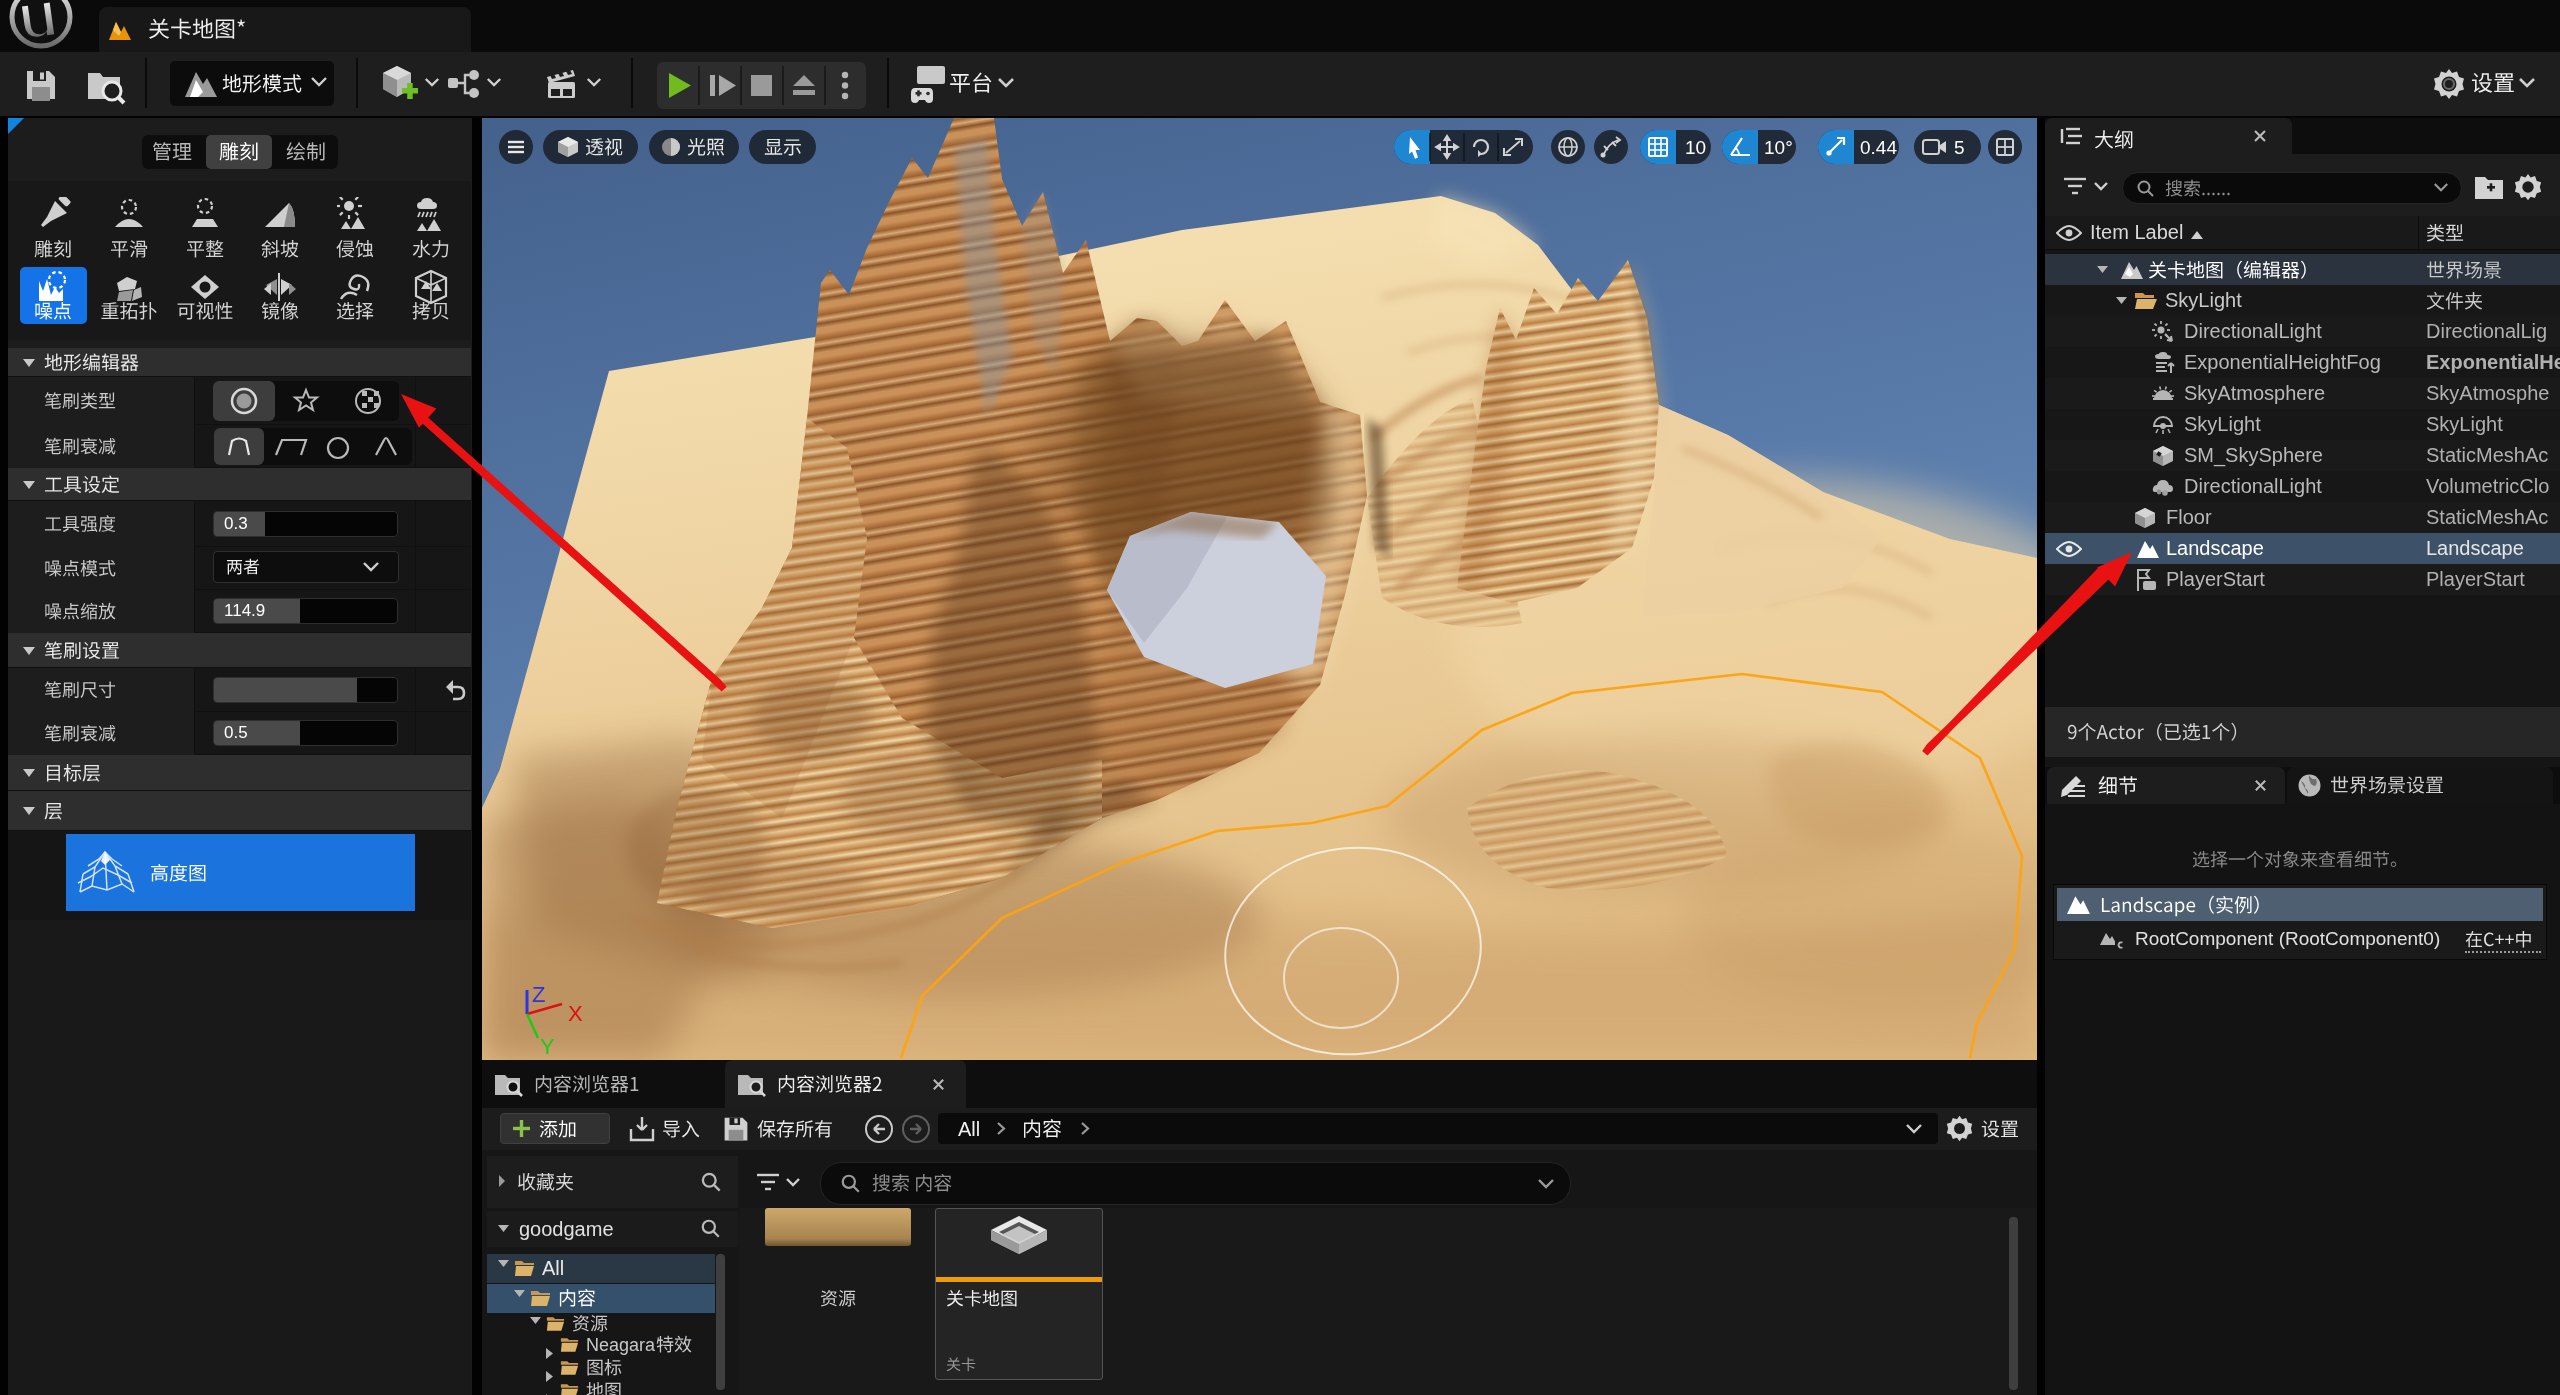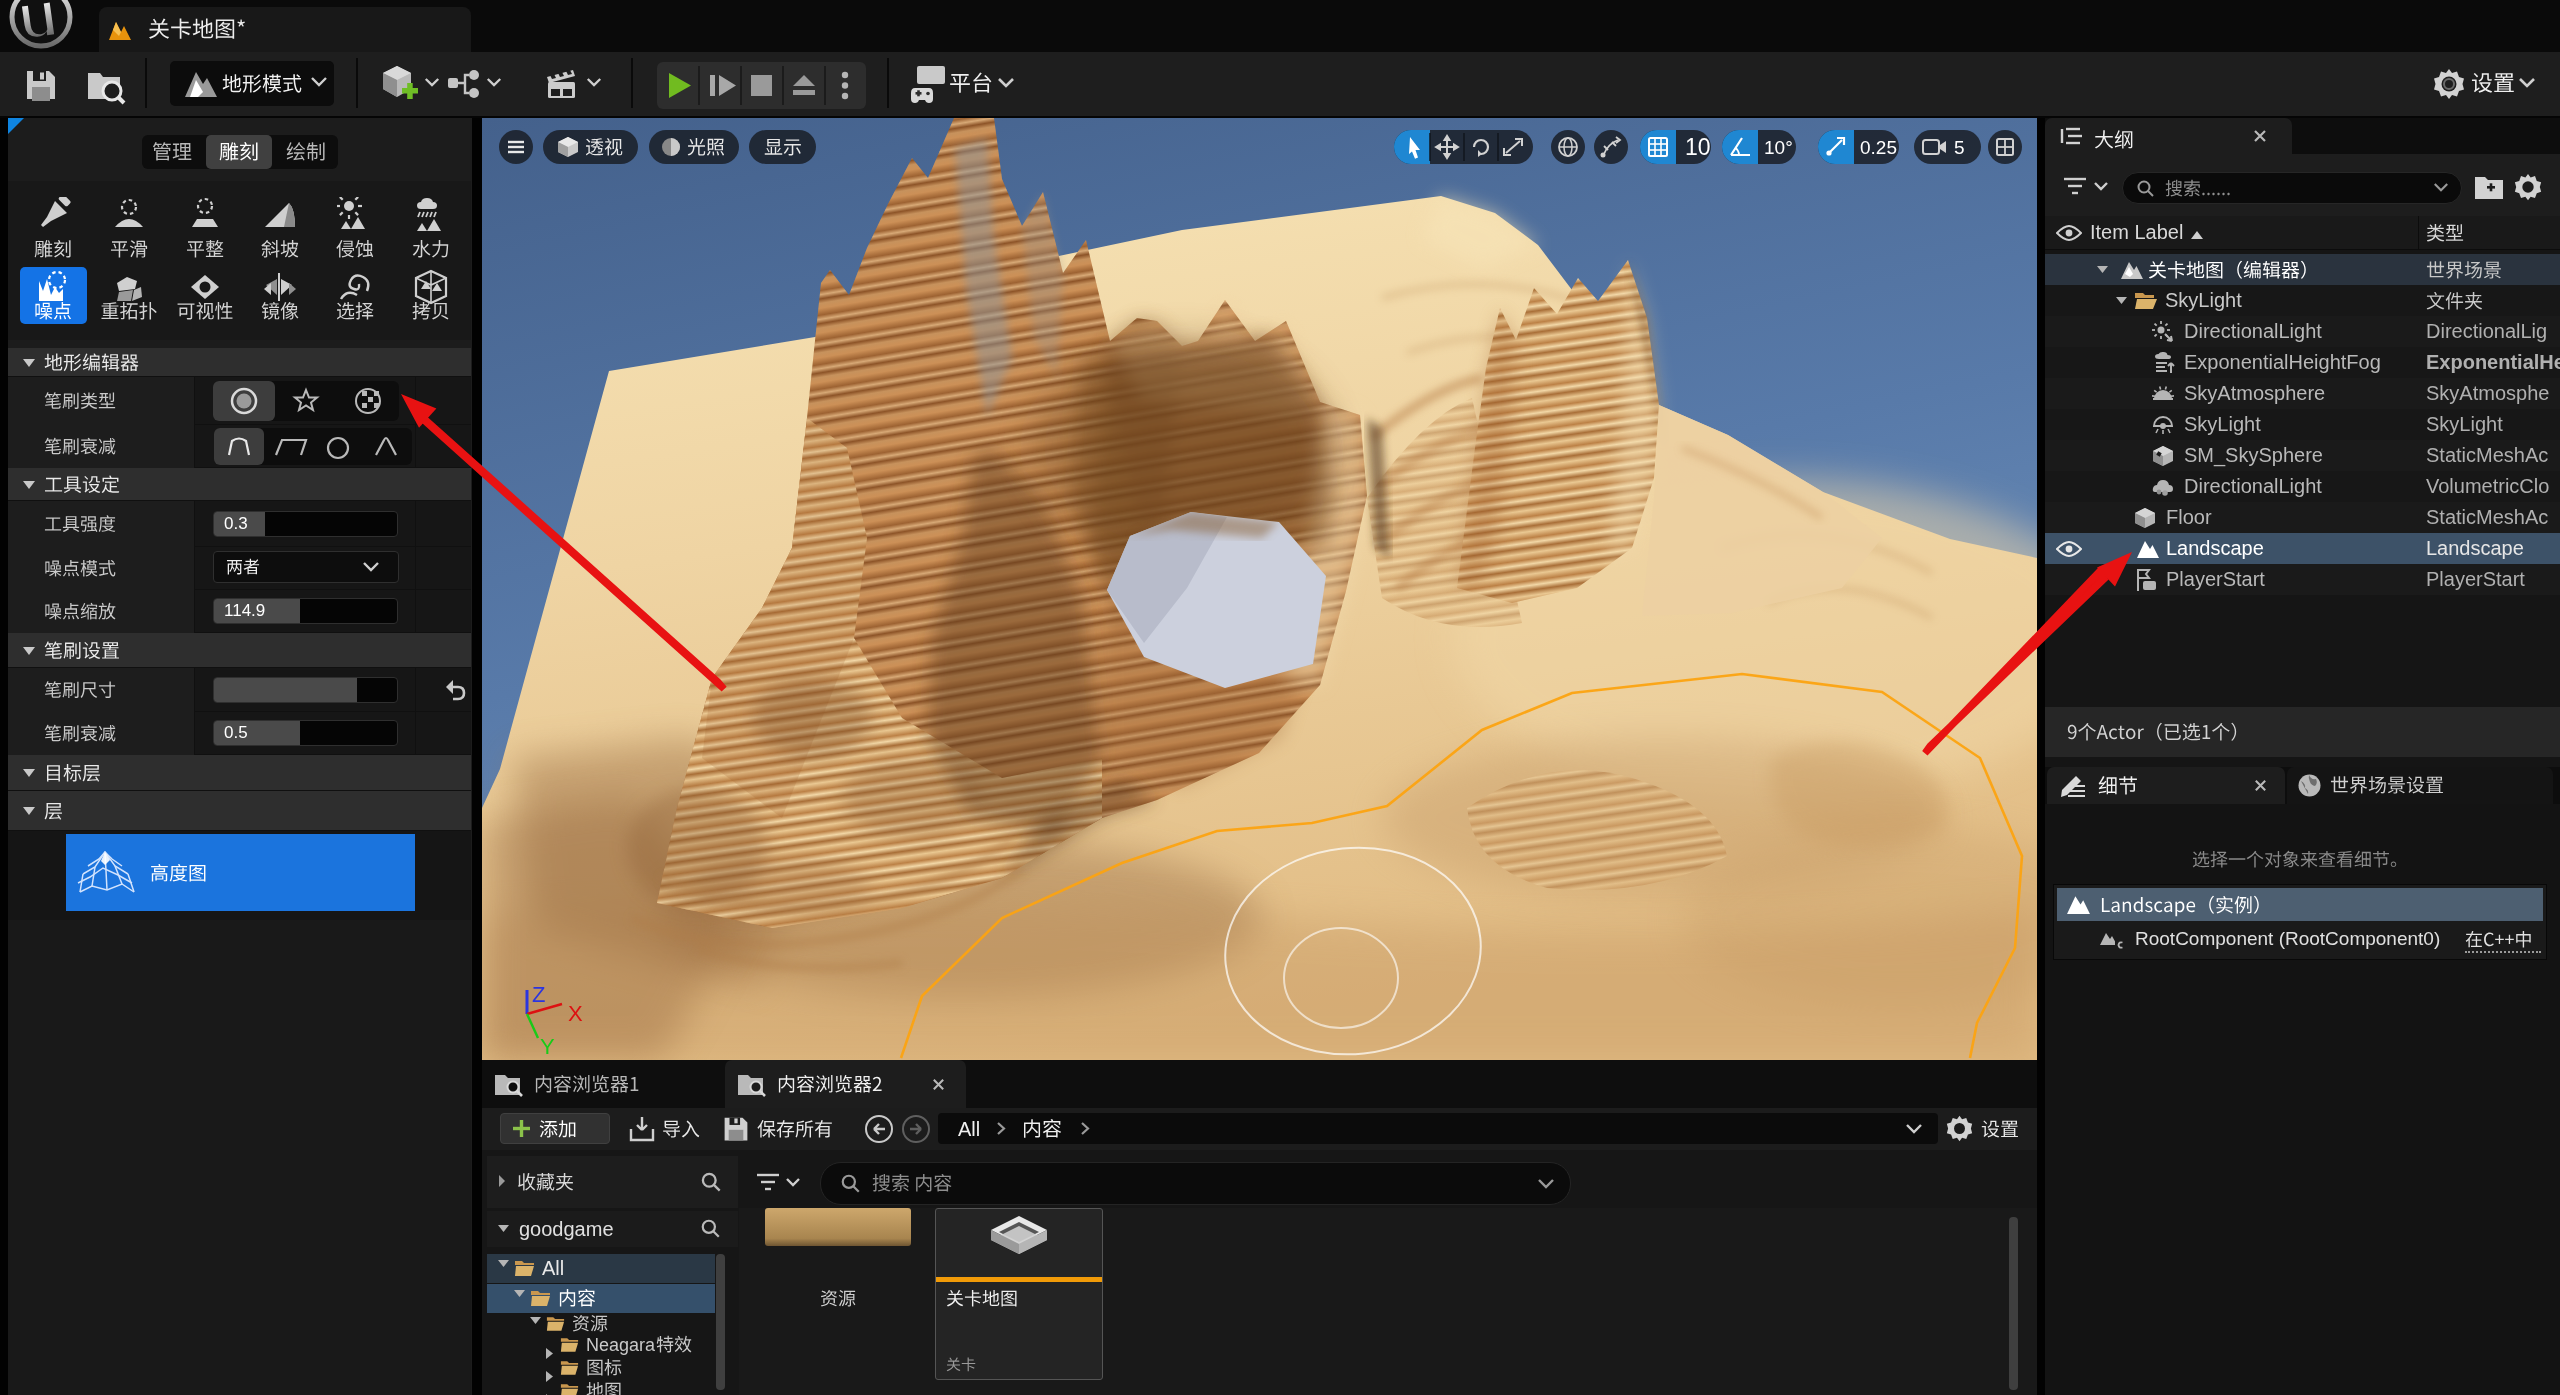--- a/index.html
+++ b/index.html
@@ -484,34 +484,34 @@
 <div style="background:rgba(26,31,39,0.85);border-radius:17px;height:34px;position:absolute;left:1640px;top:130px;width:71px"></div>
 <div style="position:absolute;left:1640px;top:130px;width:36px;height:34px;background:#1f87d2;border-radius:17px 0 0 17px"><svg width="36" height="34" viewBox="0 0 36 34">
       <g fill="#fff">
         <rect x="9" y="8" width="18" height="18" rx="1.5" fill="none" stroke="#fff" stroke-width="2"></rect>
         <line x1="15" y1="8" x2="15" y2="26" stroke="#fff" stroke-width="1.6"></line>
         <line x1="21" y1="8" x2="21" y2="26" stroke="#fff" stroke-width="1.6"></line>
         <line x1="9" y1="14" x2="27" y2="14" stroke="#fff" stroke-width="1.6"></line>
         <line x1="9" y1="20" x2="27" y2="20" stroke="#fff" stroke-width="1.6"></line>
       </g>
     </svg></div>
-<div style="position:absolute;left:1685px;top:138px;font-size:23px;line-height:19px;color:#ffffff;font-weight:normal;white-space:nowrap;">10</div>
+<div style="position:absolute;left:1685px;top:138px;font-size:19px;line-height:19px;color:#ffffff;font-weight:normal;white-space:nowrap;">10</div>
 <div style="background:rgba(26,31,39,0.85);border-radius:17px;height:34px;position:absolute;left:1722px;top:130px;width:74px"></div>
 <div style="position:absolute;left:1722px;top:130px;width:36px;height:34px;background:#1f87d2;border-radius:17px 0 0 17px"><svg width="36" height="34" viewBox="0 0 36 34">
       <path d="M9 25 L20 8 M9 25 H28" stroke="#fff" stroke-width="2.2" fill="none"></path>
       <path d="M17 25 A 9 9 0 0 0 13.5 18" stroke="#fff" stroke-width="1.8" fill="none"></path>
     </svg></div>
 <div style="position:absolute;left:1764px;top:138px;font-size:19px;line-height:19px;color:#ffffff;font-weight:normal;white-space:nowrap;">10°</div>
 <div style="background:rgba(26,31,39,0.85);border-radius:17px;height:34px;position:absolute;left:1818px;top:130px;width:81px"></div>
 <div style="position:absolute;left:1818px;top:130px;width:36px;height:34px;background:#1f87d2;border-radius:17px 0 0 17px"><svg width="36" height="34" viewBox="0 0 36 34">
       <path d="M10 24 L24 10" stroke="#fff" stroke-width="2.2"></path>
       <path d="M19 8 H26 V15" fill="none" stroke="#fff" stroke-width="2.2"></path>
       <circle cx="11" cy="23" r="2.6" fill="#fff"></circle>
     </svg></div>
-<div style="position:absolute;left:1860px;top:138px;font-size:19px;line-height:19px;color:#ffffff;font-weight:normal;white-space:nowrap;">0.25</div>
+<div style="position:absolute;left:1860px;top:138px;font-size:19px;line-height:19px;color:#ffffff;font-weight:normal;white-space:nowrap;">0.44</div>
 <div style="background:rgba(26,31,39,0.85);border-radius:17px;height:34px;position:absolute;left:1914px;top:130px;width:67px"></div>
 <svg class="abs" style="left:1922px;top:136px" width="26" height="22" viewBox="0 0 26 22">
     <rect x="1" y="4" width="16" height="14" rx="2.5" fill="none" stroke="#d2d2d2" stroke-width="2"></rect>
     <path d="M18 9 L24 5 V17 L18 13 Z" fill="#d2d2d2"></path>
   </svg>
 <div style="position:absolute;left:1954px;top:138px;font-size:19px;line-height:19px;color:#ffffff;font-weight:normal;white-space:nowrap;">5</div>
 <div style="position:absolute;left:1988px;top:130px;width:34px;height:34px;background:rgba(26,31,39,0.85);border-radius:50%"><svg width="34" height="34" viewBox="0 0 34 34">
       <rect x="9" y="9" width="16" height="16" rx="1.5" fill="none" stroke="#d2d2d2" stroke-width="2"></rect>
       <line x1="17" y1="9" x2="17" y2="25" stroke="#d2d2d2" stroke-width="1.8"></line>
       <line x1="9" y1="17" x2="25" y2="17" stroke="#d2d2d2" stroke-width="1.8"></line>

